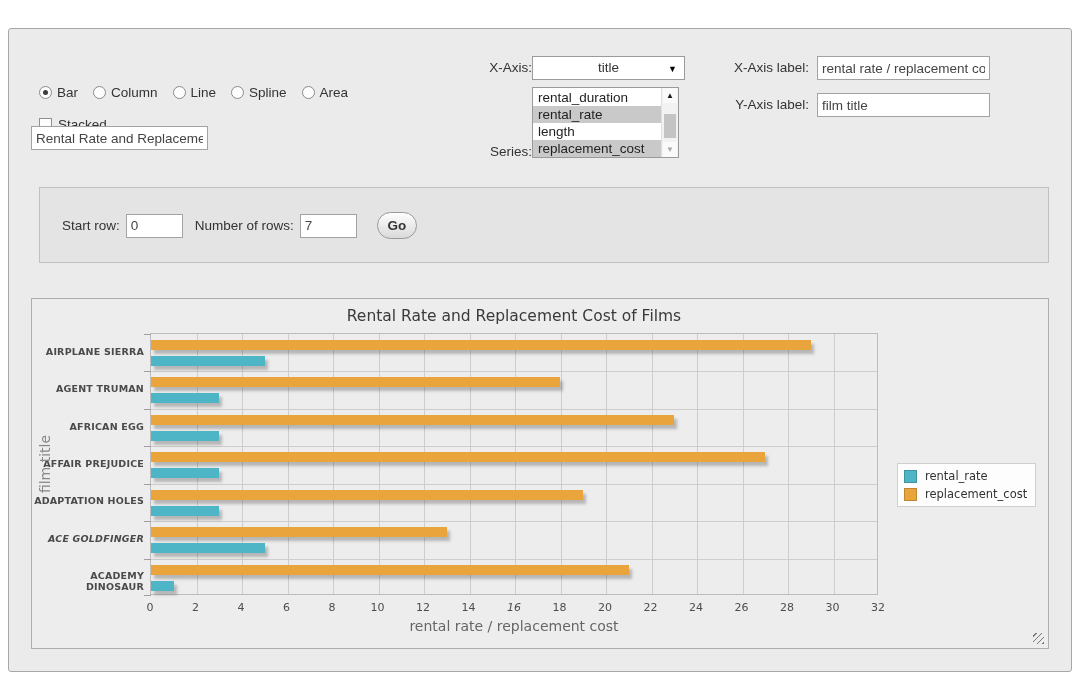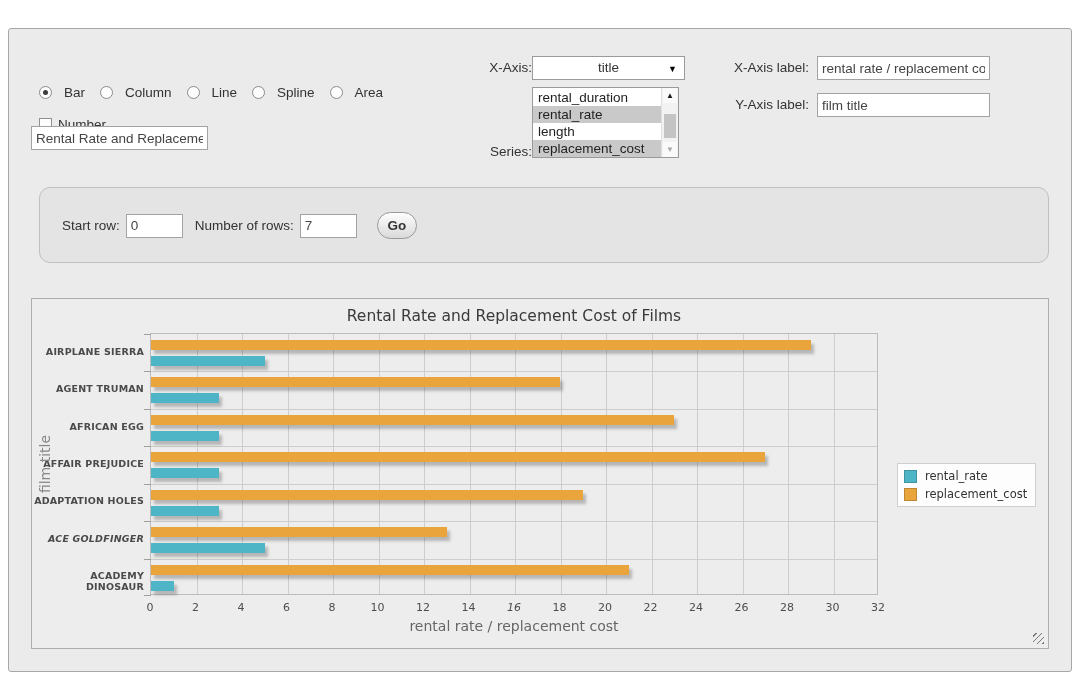--- a/index.html
+++ b/index.html
@@ -12,21 +12,21 @@
     background:#ebebeb; border:1px solid #a8a8a8; border-radius:3px; }
   .tab { position:absolute; left:28px; top:8px; height:28px; padding:5px 15px 0 15px;
     background:#fff; border:1px solid #b0b0b0; box-shadow:2px 2px 4px rgba(0,0,0,0.3);
     font-size:14px; font-weight:bold; color:#333; z-index:5; }
 
   
   .ctl-label { position:absolute; font-size:13.5px; color:#333; }
   .txt-input { position:absolute; border:1px solid #a3a3a3; background:#fff; font-size:13.5px;
     color:#444; padding:2px 4px; font-family:"Liberation Sans",sans-serif; }
   .radio-group { position:absolute; left:30px; top:56px; display:flex; align-items:center; gap:15px; }
-  .radio-item { display:flex; align-items:center; gap:12px; font-size:13.5px; }
+  .radio-item { display:flex; align-items:center; gap:5px; font-size:13.5px; }
   .radio-circle { width:13px; height:13px; border:1px solid #8a8a8a; border-radius:50%;
     background:#fdfdfd; display:inline-block; position:relative; }
   .radio-circle.on::after { content:""; position:absolute; left:3px; top:3px; width:5px; height:5px;
     border-radius:50%; background:#3b3b3b; }
   .checkbox-row { position:absolute; left:30px; top:88px; display:flex; align-items:center; gap:6px; font-size:13.5px; }
   .checkbox-box { width:13px; height:13px; border:1px solid #919191; background:#fdfdfd; display:inline-block; }
 
   .fake-select { position:absolute; left:531px; top:55px; width:153px; height:24px; background:#fff;
     border:1px solid #9a9a9a; font-size:13.5px; color:#333; padding:3px 6px; }
   .fake-select .arrow { position:absolute; right:7px; top:7px; font-size:9px; color:#000; }
@@ -35,21 +35,21 @@
     border:1px solid #9a9a9a; overflow:hidden; }
   .listbox-items { position:absolute; left:0; top:1px; right:17px; }
   .list-opt { font-size:13.5px; color:#222; padding:0 0 0 5px; height:17px; line-height:17px; white-space:nowrap; }
   .list-opt.sel { background:#c9c9c9; }
   .lb-scroll { position:absolute; right:0; top:0; bottom:0; width:17px; background:#f2f2f2; border-left:1px solid #e0e0e0; }
   .lb-btn { position:absolute; left:1px; right:1px; height:15px; text-align:center; font-size:8px; line-height:15px; background:#fafafa; }
   .lb-thumb { position:absolute; left:2px; right:2px; top:26px; height:24px; background:#c4c4c4; }
 
   
   .inner-panel { position:absolute; left:38px; top:186px; width:1010px; height:76px;
-    background:#e4e4e4; border:1px solid #c0c0c0; border-radius:11px; }
+    background:#e4e4e4; border:1px solid #c0c0c0; border-radius:0; }
   .inner-row { position:absolute; left:22px; top:24px; display:flex; align-items:center; }
   .inner-row label { font-size:13.5px; color:#333; }
   .inner-row input { border:1px solid #a3a3a3; background:#fff; width:57px; height:24px;
     font-size:13.5px; color:#444; padding:2px 4px; font-family:"Liberation Sans",sans-serif; }
   .go-btn { margin-left:20px; width:40px; height:27px; border:1px solid #9a9a9a; border-radius:14px;
     background:linear-gradient(#fefefe,#d9d9d9); font-size:13.5px; font-weight:bold; color:#333;
     font-family:"Liberation Sans",sans-serif; cursor:pointer; }
 
   
   .chart-wrap { position:absolute; left:30px; top:297px; width:1018px; height:351px;
@@ -104,21 +104,21 @@
           <span>Spline</span>
         </span>
         <span class="radio-item">
           <span class="radio-circle"></span>
           <span>Area</span>
         </span>
       </div>
 
     <div class="checkbox-row">
       <span class="checkbox-box"></span>
-      <span>Number</span>
+      <span>Stacked</span>
     </div>
 
     <input class="txt-input" style="left: 22px; top: 97px; width: 177px; height: 24px;" value="Rental Rate and Replacement Cost of Films">
 
     <div class="ctl-label" style="left:478px; top:31px; width:45px; text-align:right;">X-Axis:</div>
     <div class="fake-select" style="left:523px; top:27px;text-align:center;">
       <span>title</span>
       <span class="arrow">▼</span>
     </div>
 

